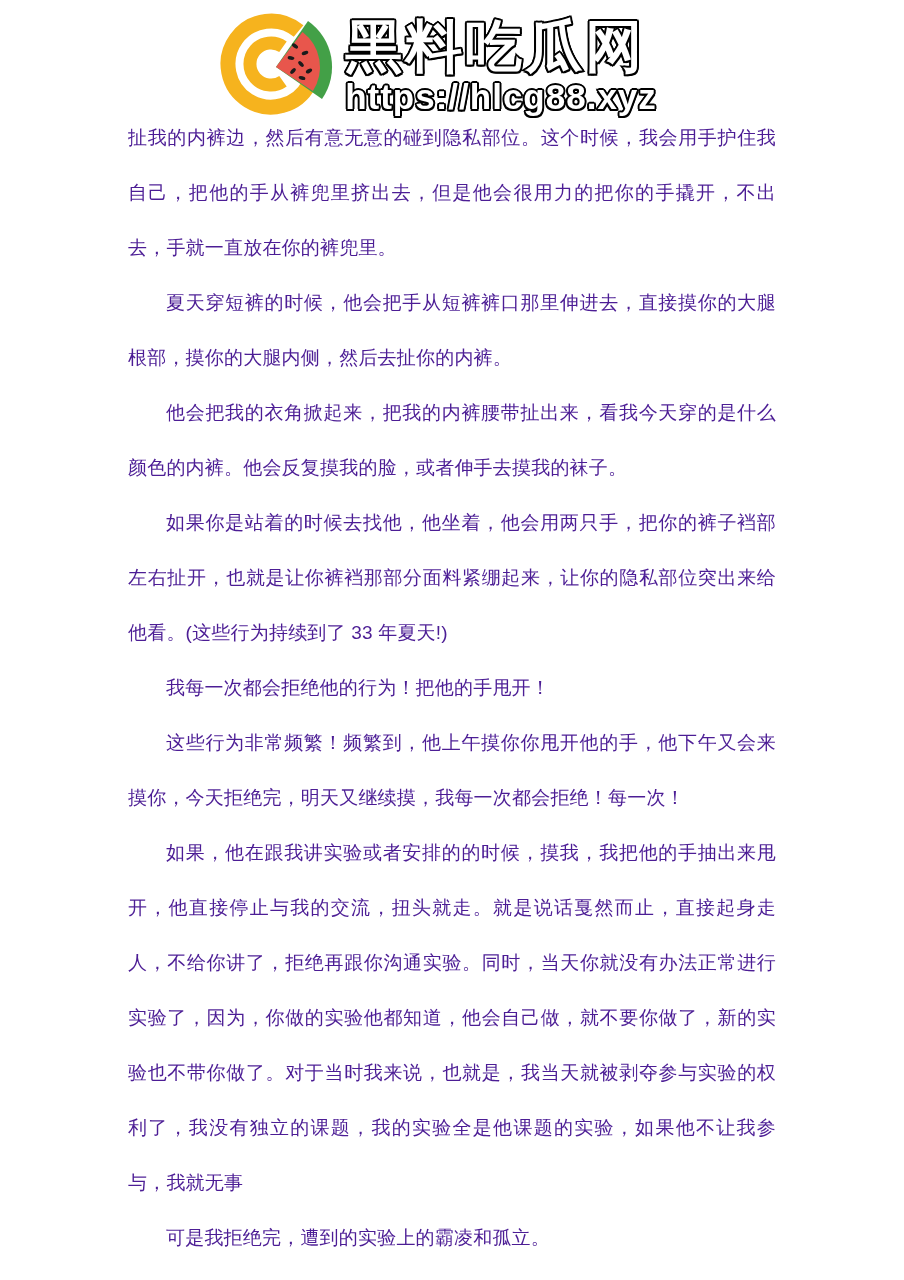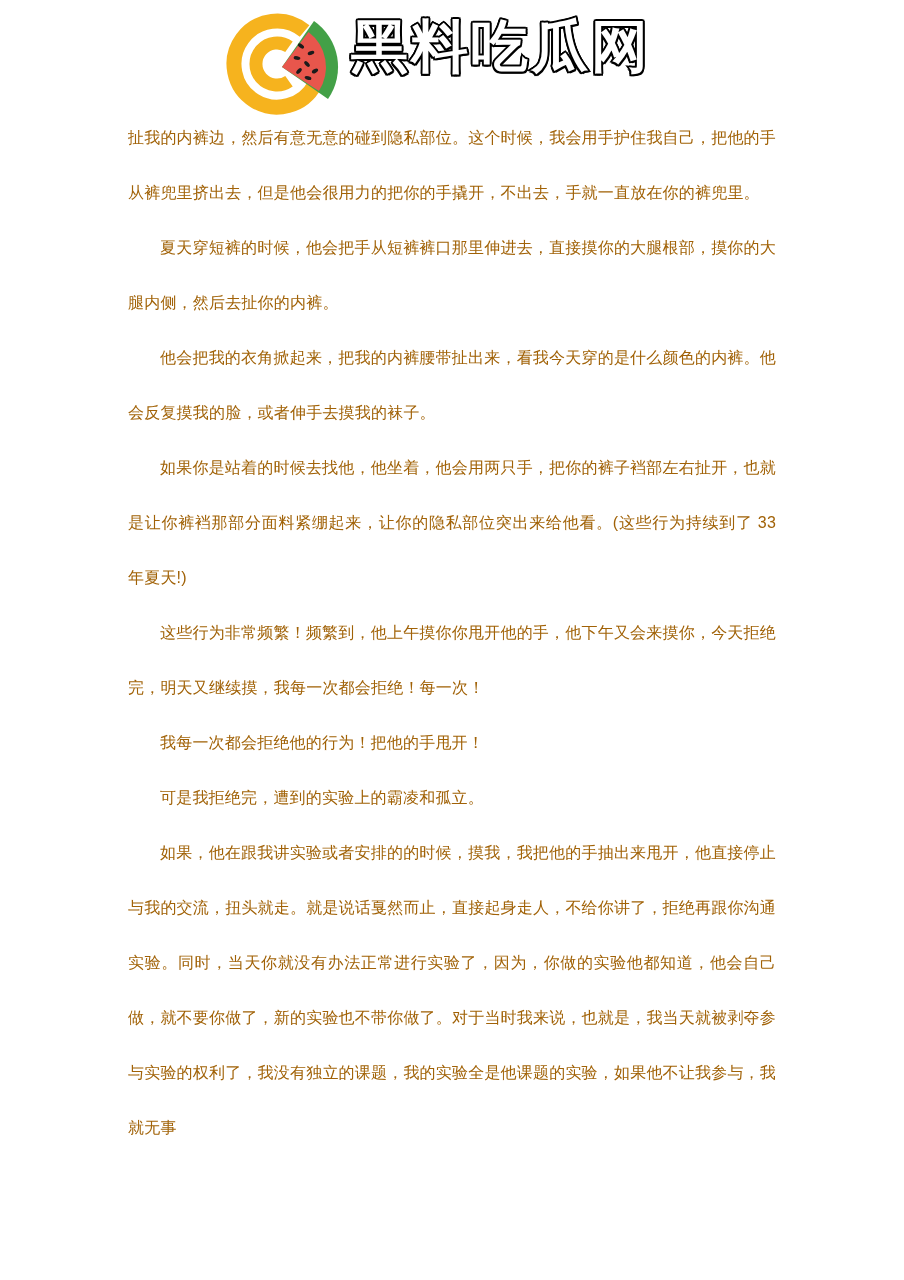--- a/index.html
+++ b/index.html
@@ -56,23 +56,23 @@
     font-size: 35px;
     line-height: 1.0;
     margin-top: 4px;
     letter-spacing: 1px;
     -webkit-text-stroke: 2.5px #000000;
   }
   
   .article {
     width: 648px;
     margin: -10px auto 0 auto;
-    font-size: 16px;
+    font-size: 19px;
     line-height: 55px;
-    color: #a16207;
+    color: #4c1d95;
     text-align: justify;
     letter-spacing: 0.2px;
   }
   .article p {
     margin: 0;
     text-indent: 2em;
   }
   .article p:first-child {
     text-indent: 0;
   }
@@ -100,27 +100,28 @@
         <ellipse cx="76" cy="50" rx="3.4" ry="1.9" transform="rotate(10 76 50)"></ellipse>
         <ellipse cx="86" cy="56" rx="3.4" ry="1.9" transform="rotate(45 86 56)"></ellipse>
         <ellipse cx="94" cy="63" rx="3.4" ry="1.9" transform="rotate(-30 94 63)"></ellipse>
         <ellipse cx="78" cy="63" rx="3.4" ry="1.9" transform="rotate(-45 78 63)"></ellipse>
         <ellipse cx="87" cy="70" rx="3.4" ry="1.9" transform="rotate(15 87 70)"></ellipse>
       </g>
     </svg>
 
     <div class="logo-text">
       <div class="outlined site-name">黑料吃瓜网</div>
+      <div class="outlined site-url">https://hlcg88.xyz</div>
     </div>
   </div>
 
   <div class="article">
     <p>扯我的内裤边，然后有意无意的碰到隐私部位。这个时候，我会用手护住我自己，把他的手从裤兜里挤出去，但是他会很用力的把你的手撬开，不出去，手就一直放在你的裤兜里。</p>
     <p>夏天穿短裤的时候，他会把手从短裤裤口那里伸进去，直接摸你的大腿根部，摸你的大腿内侧，然后去扯你的内裤。</p>
     <p>他会把我的衣角掀起来，把我的内裤腰带扯出来，看我今天穿的是什么颜色的内裤。他会反复摸我的脸，或者伸手去摸我的袜子。</p>
     <p>如果你是站着的时候去找他，他坐着，他会用两只手，把你的裤子裆部左右扯开，也就是让你裤裆那部分面料紧绷起来，让你的隐私部位突出来给他看。(这些行为持续到了 33 年夏天!)</p>
+    <p>我每一次都会拒绝他的行为！把他的手甩开！</p>
     <p>这些行为非常频繁！频繁到，他上午摸你你甩开他的手，他下午又会来摸你，今天拒绝完，明天又继续摸，我每一次都会拒绝！每一次！</p>
-    <p>我每一次都会拒绝他的行为！把他的手甩开！</p>
+    <p>如果，他在跟我讲实验或者安排的的时候，摸我，我把他的手抽出来甩开，他直接停止与我的交流，扭头就走。就是说话戛然而止，直接起身走人，不给你讲了，拒绝再跟你沟通实验。同时，当天你就没有办法正常进行实验了，因为，你做的实验他都知道，他会自己做，就不要你做了，新的实验也不带你做了。对于当时我来说，也就是，我当天就被剥夺参与实验的权利了，我没有独立的课题，我的实验全是他课题的实验，如果他不让我参与，我就无事</p>
     <p>可是我拒绝完，遭到的实验上的霸凌和孤立。</p>
-    <p>如果，他在跟我讲实验或者安排的的时候，摸我，我把他的手抽出来甩开，他直接停止与我的交流，扭头就走。就是说话戛然而止，直接起身走人，不给你讲了，拒绝再跟你沟通实验。同时，当天你就没有办法正常进行实验了，因为，你做的实验他都知道，他会自己做，就不要你做了，新的实验也不带你做了。对于当时我来说，也就是，我当天就被剥夺参与实验的权利了，我没有独立的课题，我的实验全是他课题的实验，如果他不让我参与，我就无事</p>
   </div>
 
 </div>
 
 </body></html>

